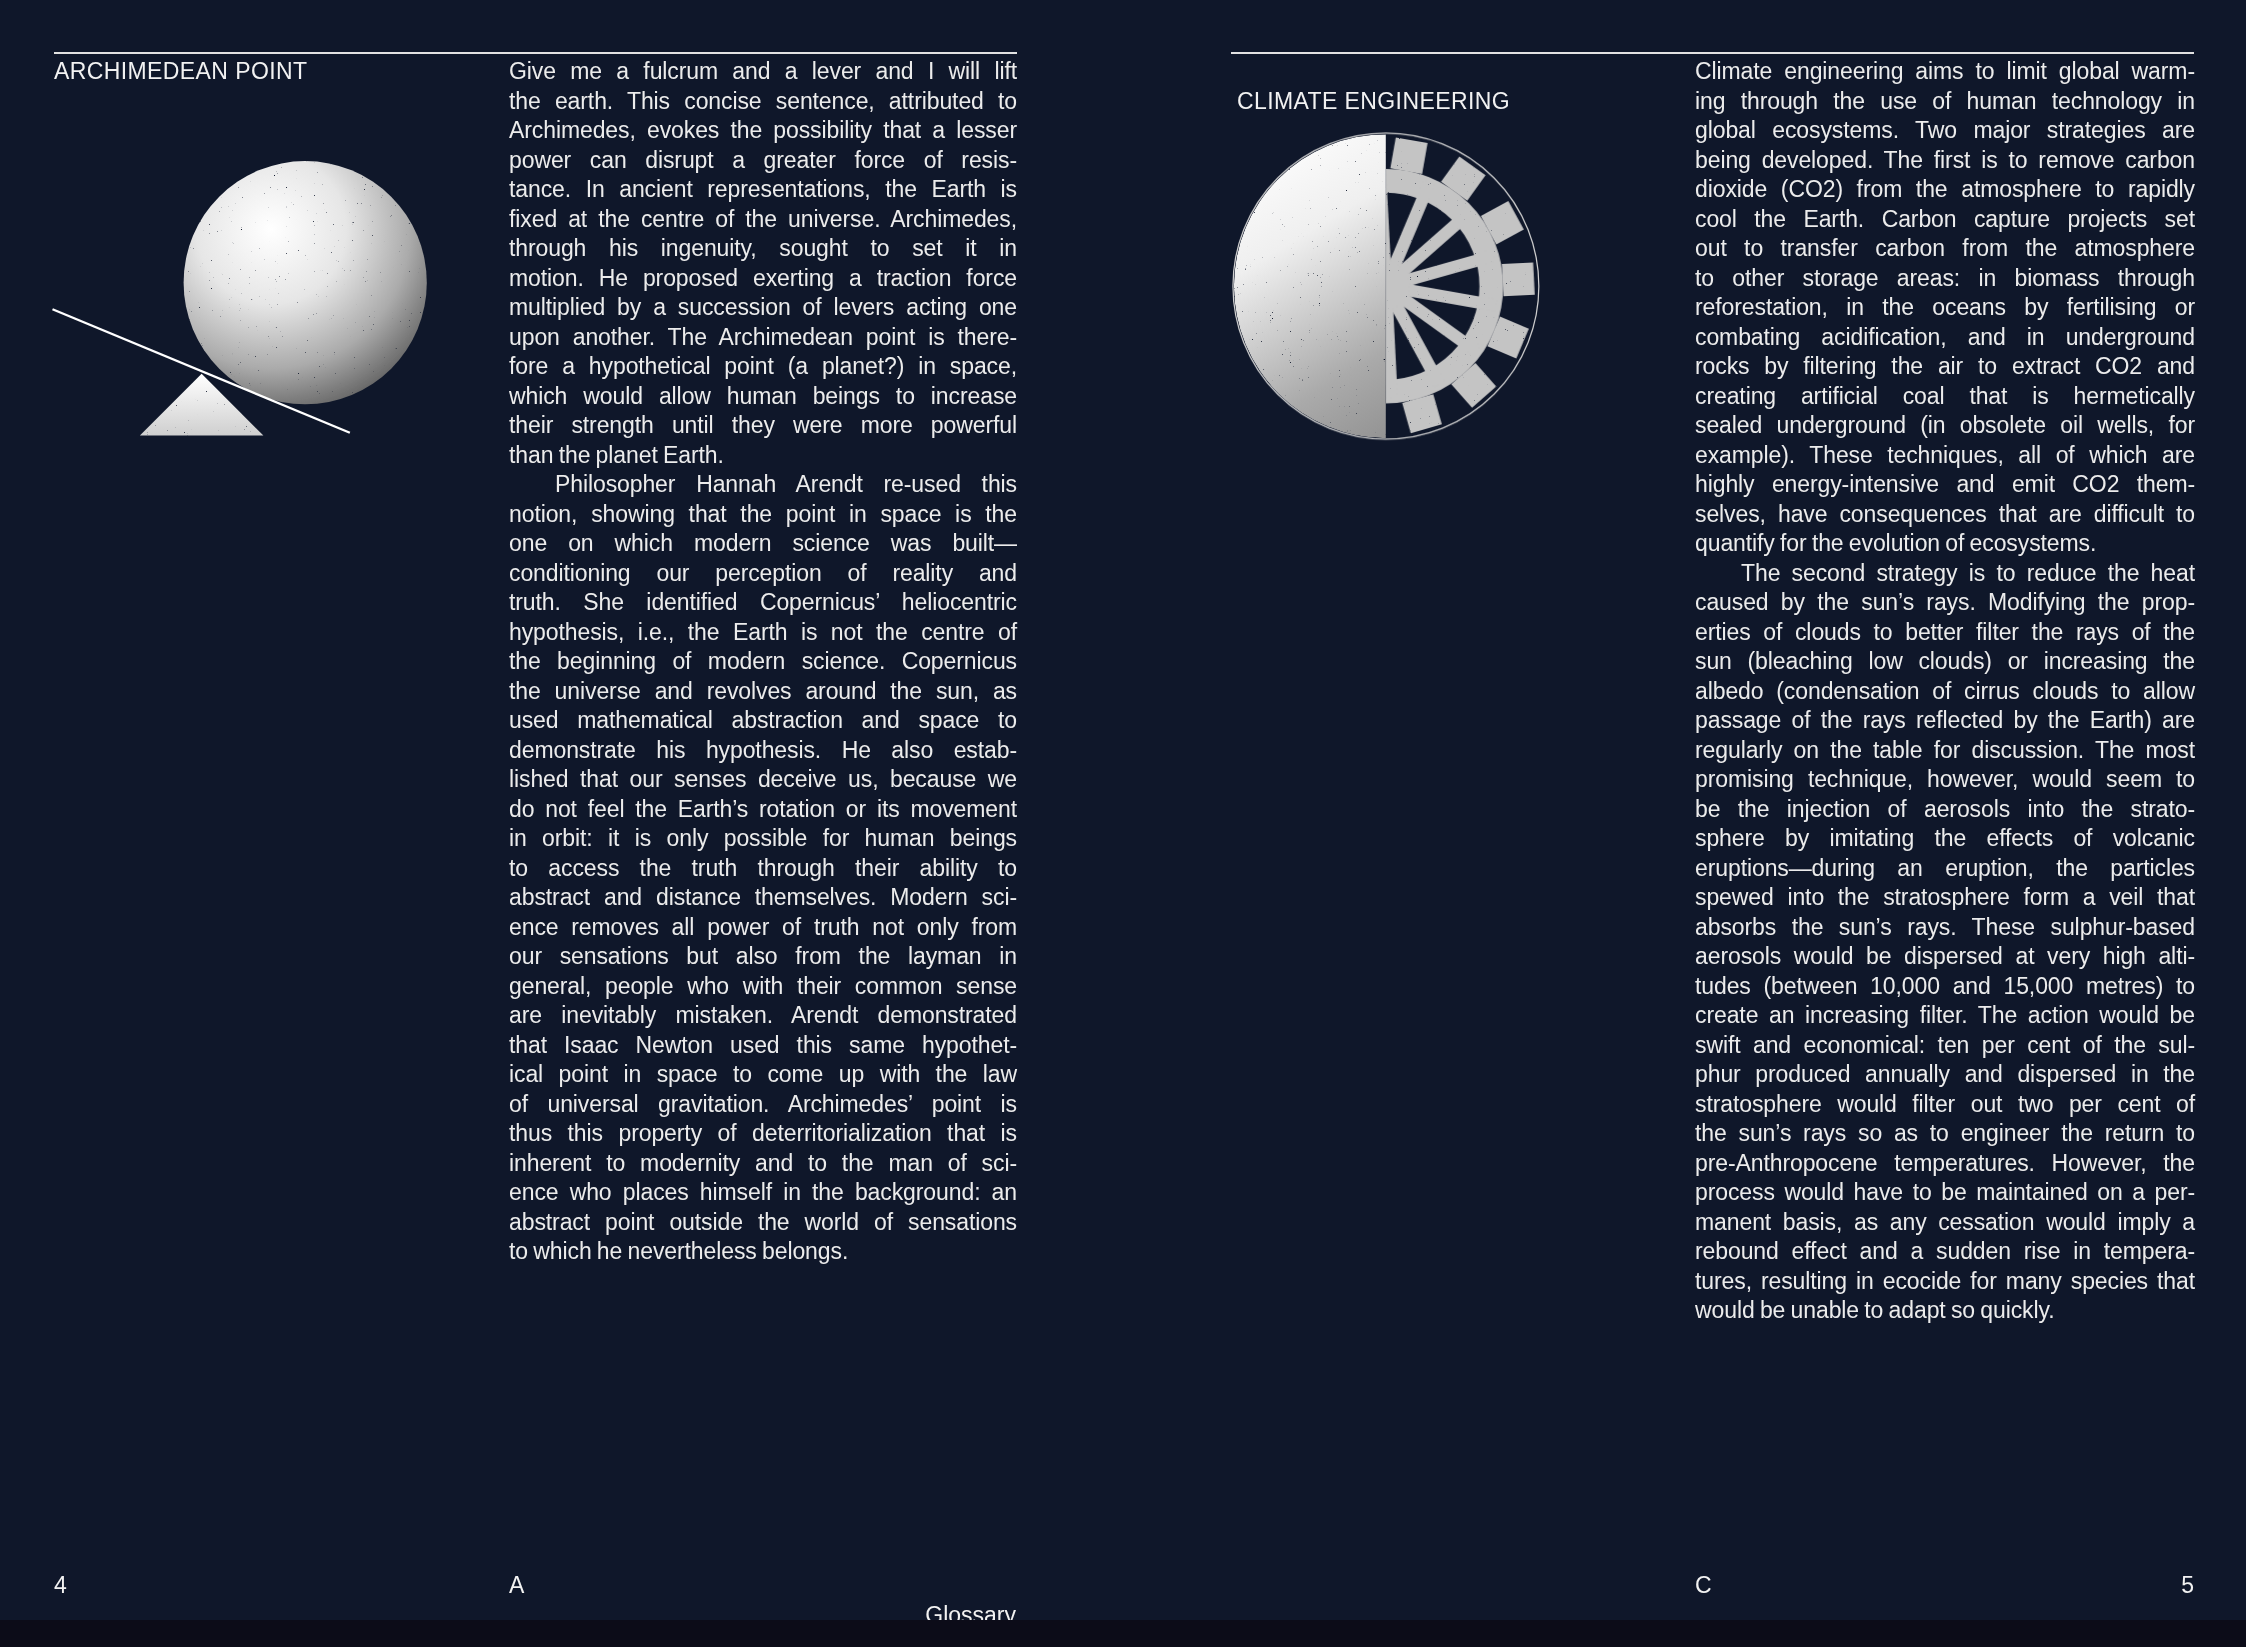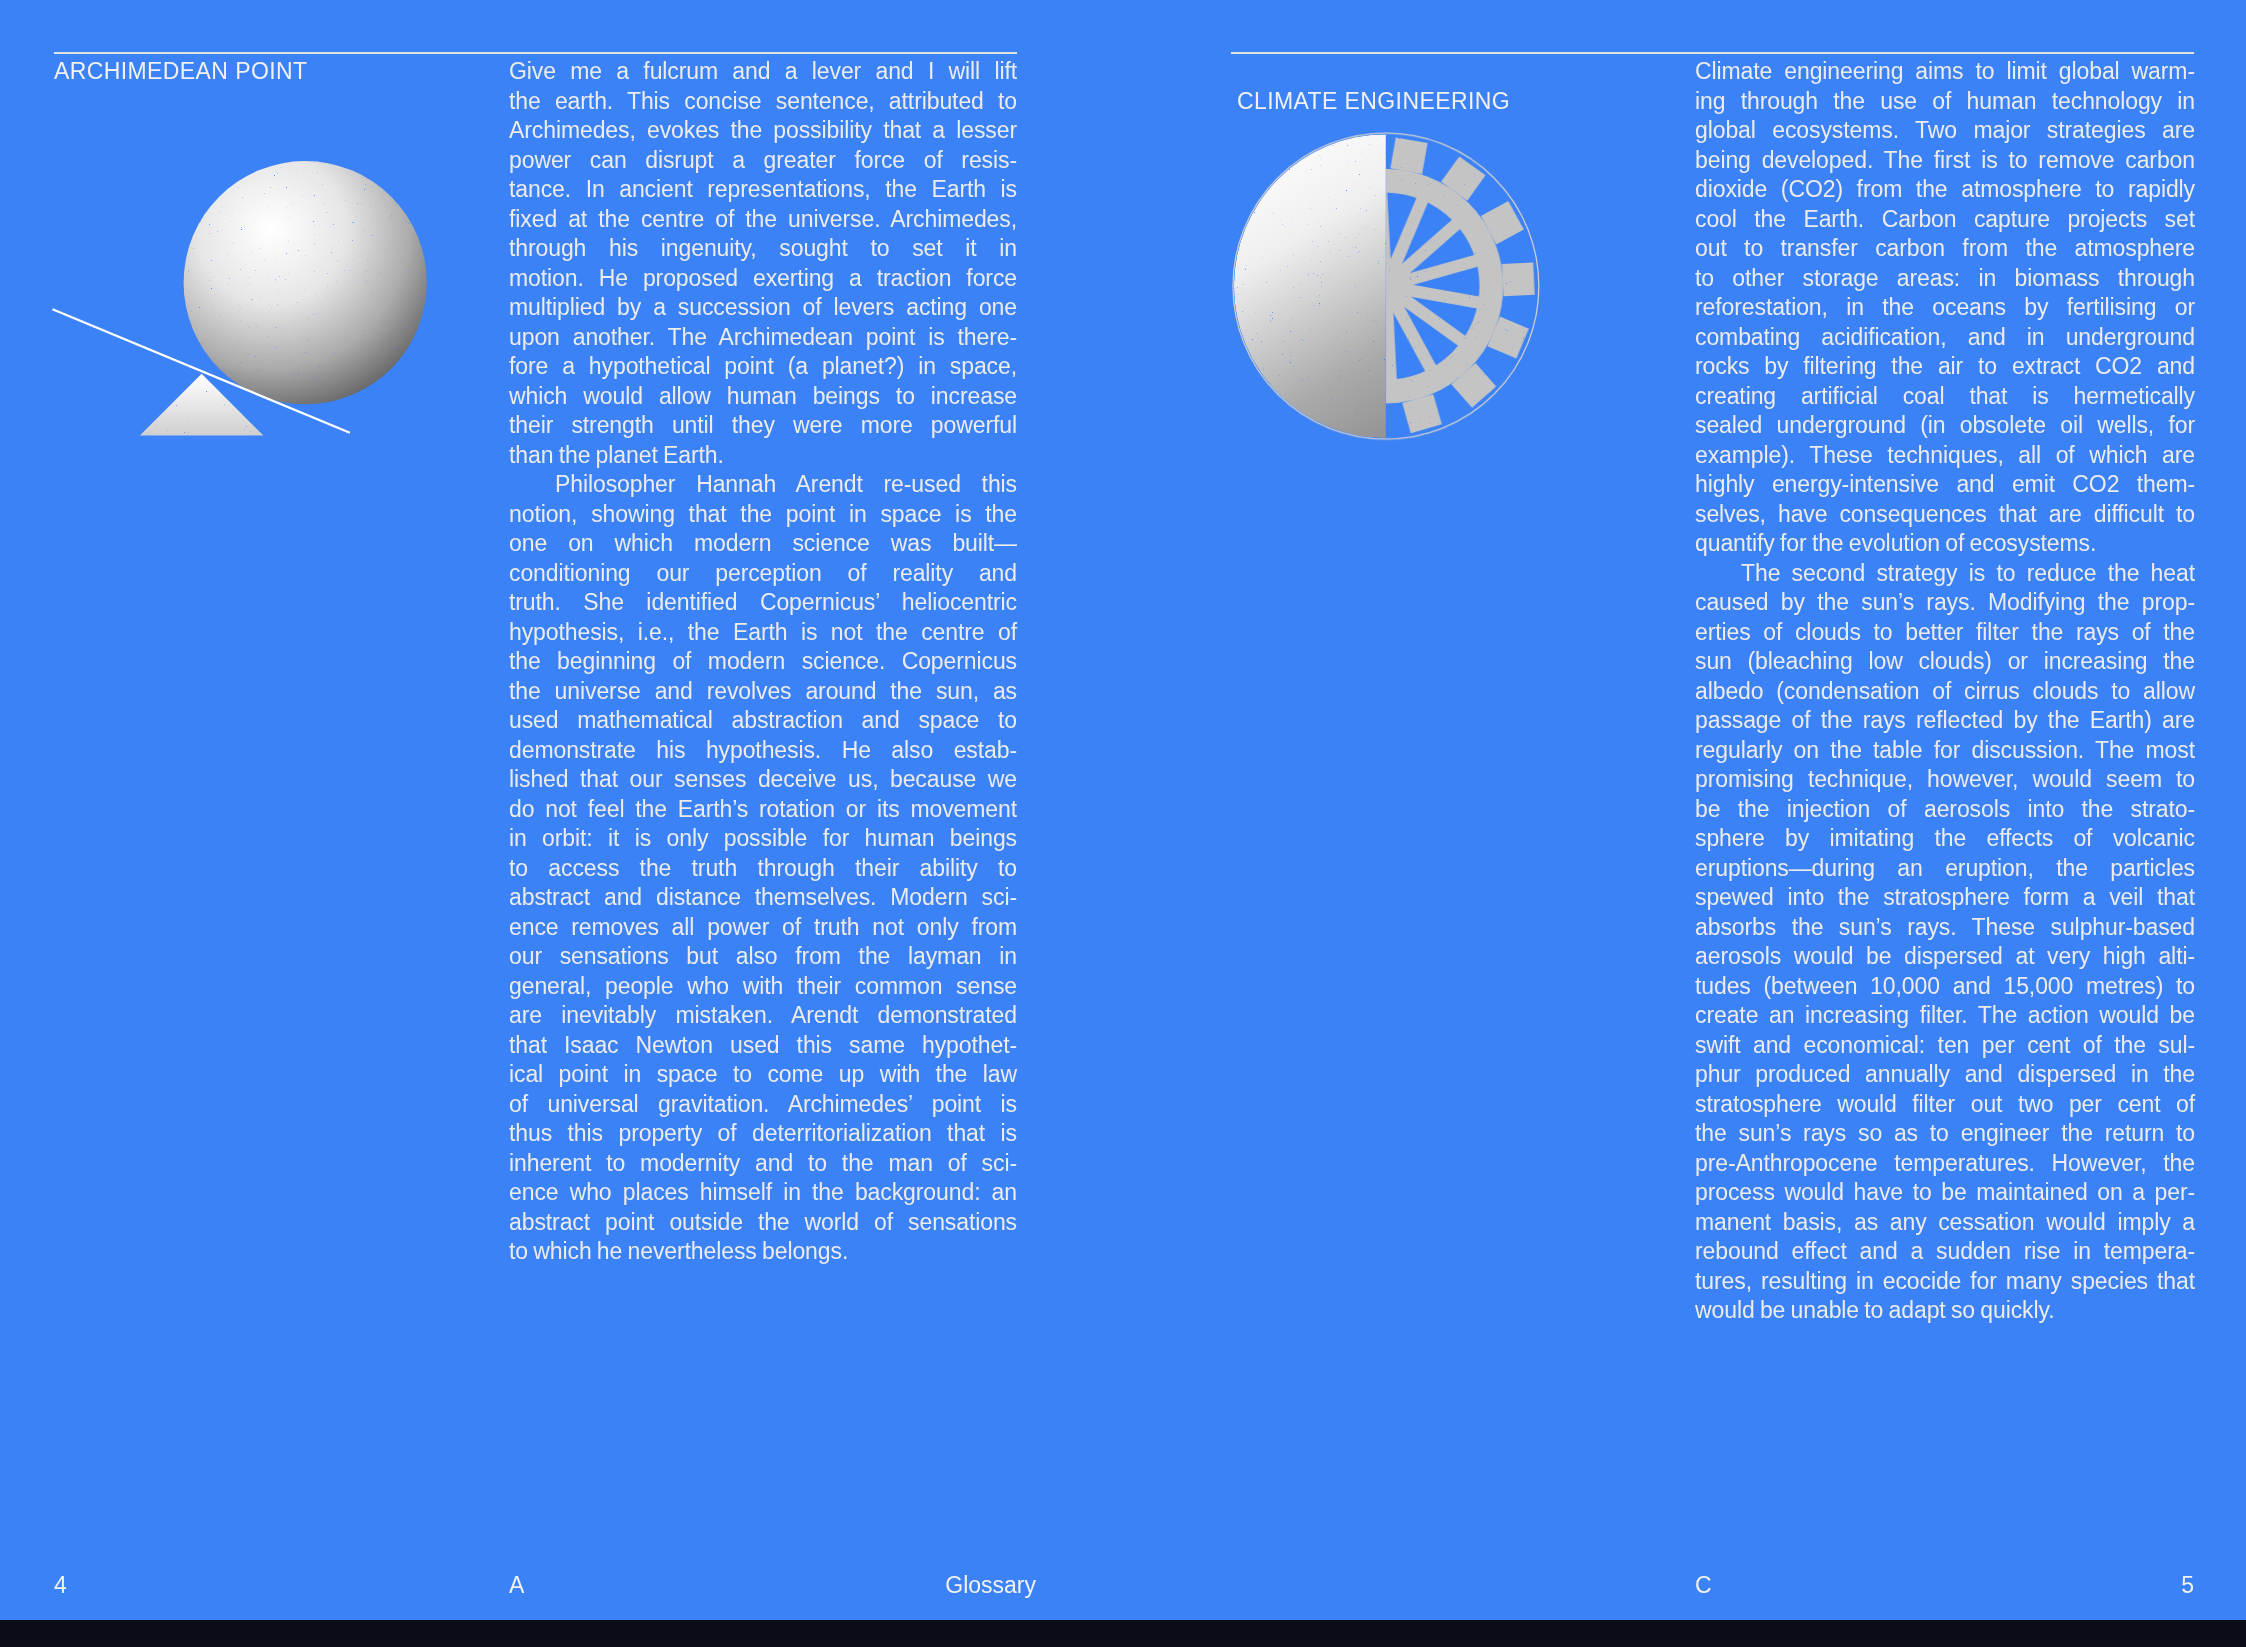--- a/index.html
+++ b/index.html
@@ -8,21 +8,21 @@
     background: #000;
     width: 2247px;
     height: 1647px;
     overflow: hidden;
     font-family: "Liberation Sans", "DejaVu Sans", sans-serif;
   }
   .spread {
     position: relative;
     width: 2247px;
     height: 1647px;
-    background: #3b82f6;
+    background: #0f172a;
   }
   .page {
     position: absolute;
     top: 0;
     width: 1123px;
     height: 1647px;
   }
   .page.left  { left: 0; }
   .page.right { left: 1123px; }
 
@@ -70,21 +70,21 @@
 
   .footer-item {
     position: absolute;
     top: 1571px;
     font-size: 23px;
     line-height: 29.5px;
     color: #f2f2f2;
   }
   .page.left  .f-outer-left { left: 54px; }
   .page.left  .f-col        { left: 509px; }
-  .page.left  .f-col-right  { left: 528px; width: 508px; text-align: right; }
+  .page.left  .f-col-right  { left: 508px; width: 508px; text-align: right; margin-top: 30px; }
   .page.right .f-col        { left: 572px; }
   .page.right .f-outer-right{ left: 108px; width: 963px; text-align: right; }
 
   .illu {
     position: absolute;
   }
   .page.left  .illu { left: 38px;  top: 124px; }
   .page.right .illu { left: 90px;  top: 113px; }
 
   .bottom-bar {

